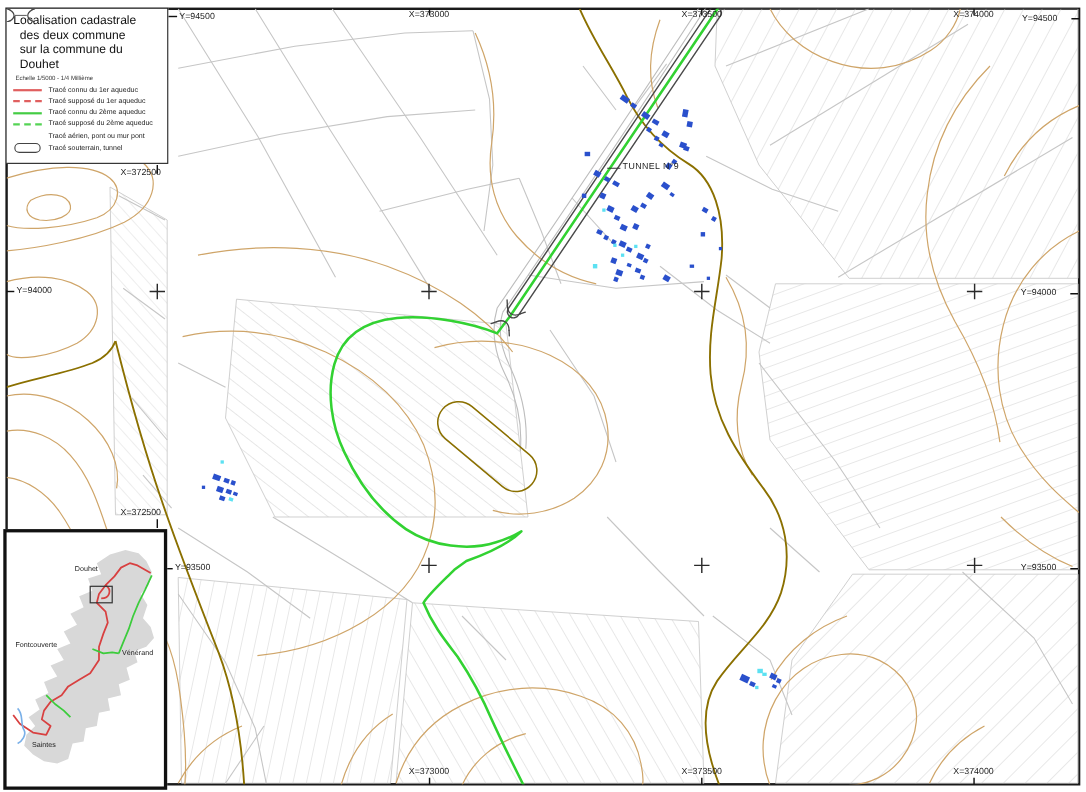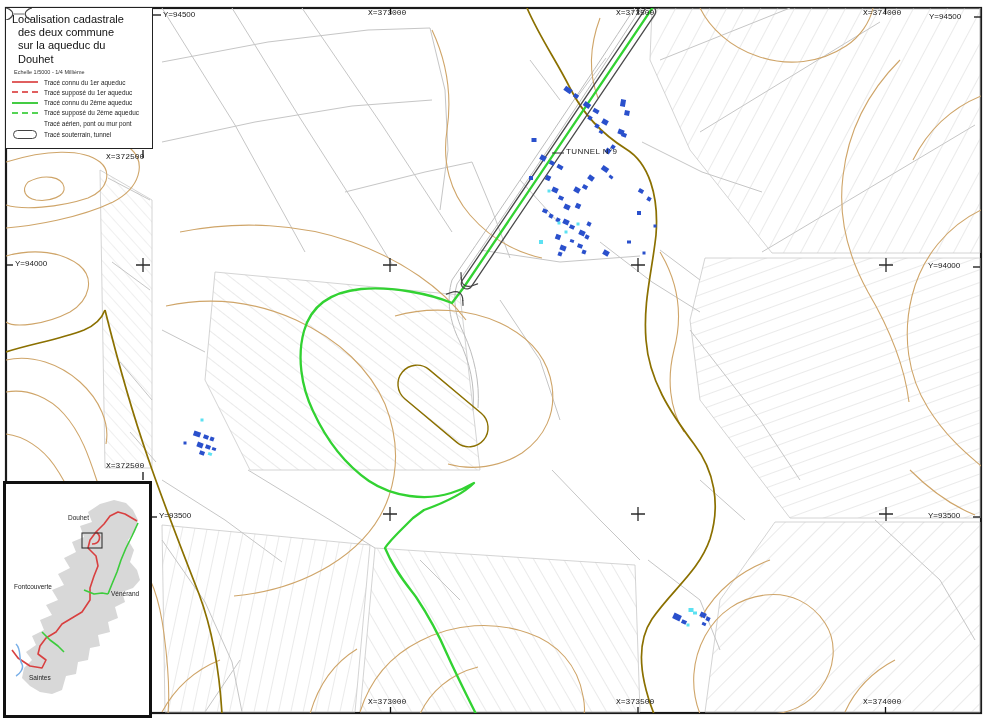--- a/index.html
+++ b/index.html
@@ -1,20 +1,20 @@
 <!DOCTYPE html>
 <html><head>
 <meta charset="utf-8">
 <style>
   html,body{margin:0;padding:0;background:#fff;}
   .stage{position:relative;width:987px;height:720px;background:#fff;overflow:hidden;
          font-family:"Liberation Sans", sans-serif;}
   .stage svg{position:absolute;left:0;top:0;}
   .coordlab{position:absolute;font-size:8px;color:#1a1a1a;white-space:nowrap;z-index:6;}
-  .coordlab.ctr{width:44px;text-align:left;font-family:Liberation Mono, monospace;}
+  .coordlab.ctr{width:44px;text-align:center;}
   .tunnel-lab{position:absolute;font-size:8px;color:#222;letter-spacing:.4px;z-index:6;white-space:nowrap;}
   
   .legend{position:absolute;left:5px;top:7px;width:148px;height:142px;background:#fff;
           border:1.5px solid #222;z-index:8;box-sizing:border-box;padding:5px 4px 3px 6px;}
   .legend .title{font-size:11px;line-height:1.2;color:#111;}
   .legend .title .l2{padding-left:6px;}
   .legend .scale{font-size:5.5px;color:#333;margin:3px 0 4px 2px;}
   .lrow{display:flex;align-items:center;margin-top:3.2px;gap:6px;}
   .lsym{width:26px;flex:0 0 26px;display:flex;align-items:center;justify-content:center;}
   .lline{width:26px;border-top-width:2px;}
@@ -300,21 +300,21 @@
 <div class="coordlab ctr" style="left:368px;top:697px;">X=373000</div>
 <div class="coordlab ctr" style="left:616px;top:697px;">X=373500</div>
 <div class="coordlab ctr" style="left:863px;top:697px;">X=374000</div>
 
 <div class="tunnel-lab" style="left:566px;top:147px;">TUNNEL N°9</div>
 
 <div class="legend">
   <div class="title">
     <div>Localisation cadastrale</div>
     <div class="l2">des deux commune</div>
-    <div class="l2">sur la aqueduc du</div>
+    <div class="l2">sur la commune du</div>
     <div class="l2">Douhet</div>
   </div>
   <div class="scale">Echelle 1/5000 - 1/4 Millième</div>
 
   <div class="lrow">
     <span class="lsym">
           <span class="lline sol-red"></span>
         </span>
     <span class="ltxt">Tracé connu du 1er aqueduc</span>
   </div>

